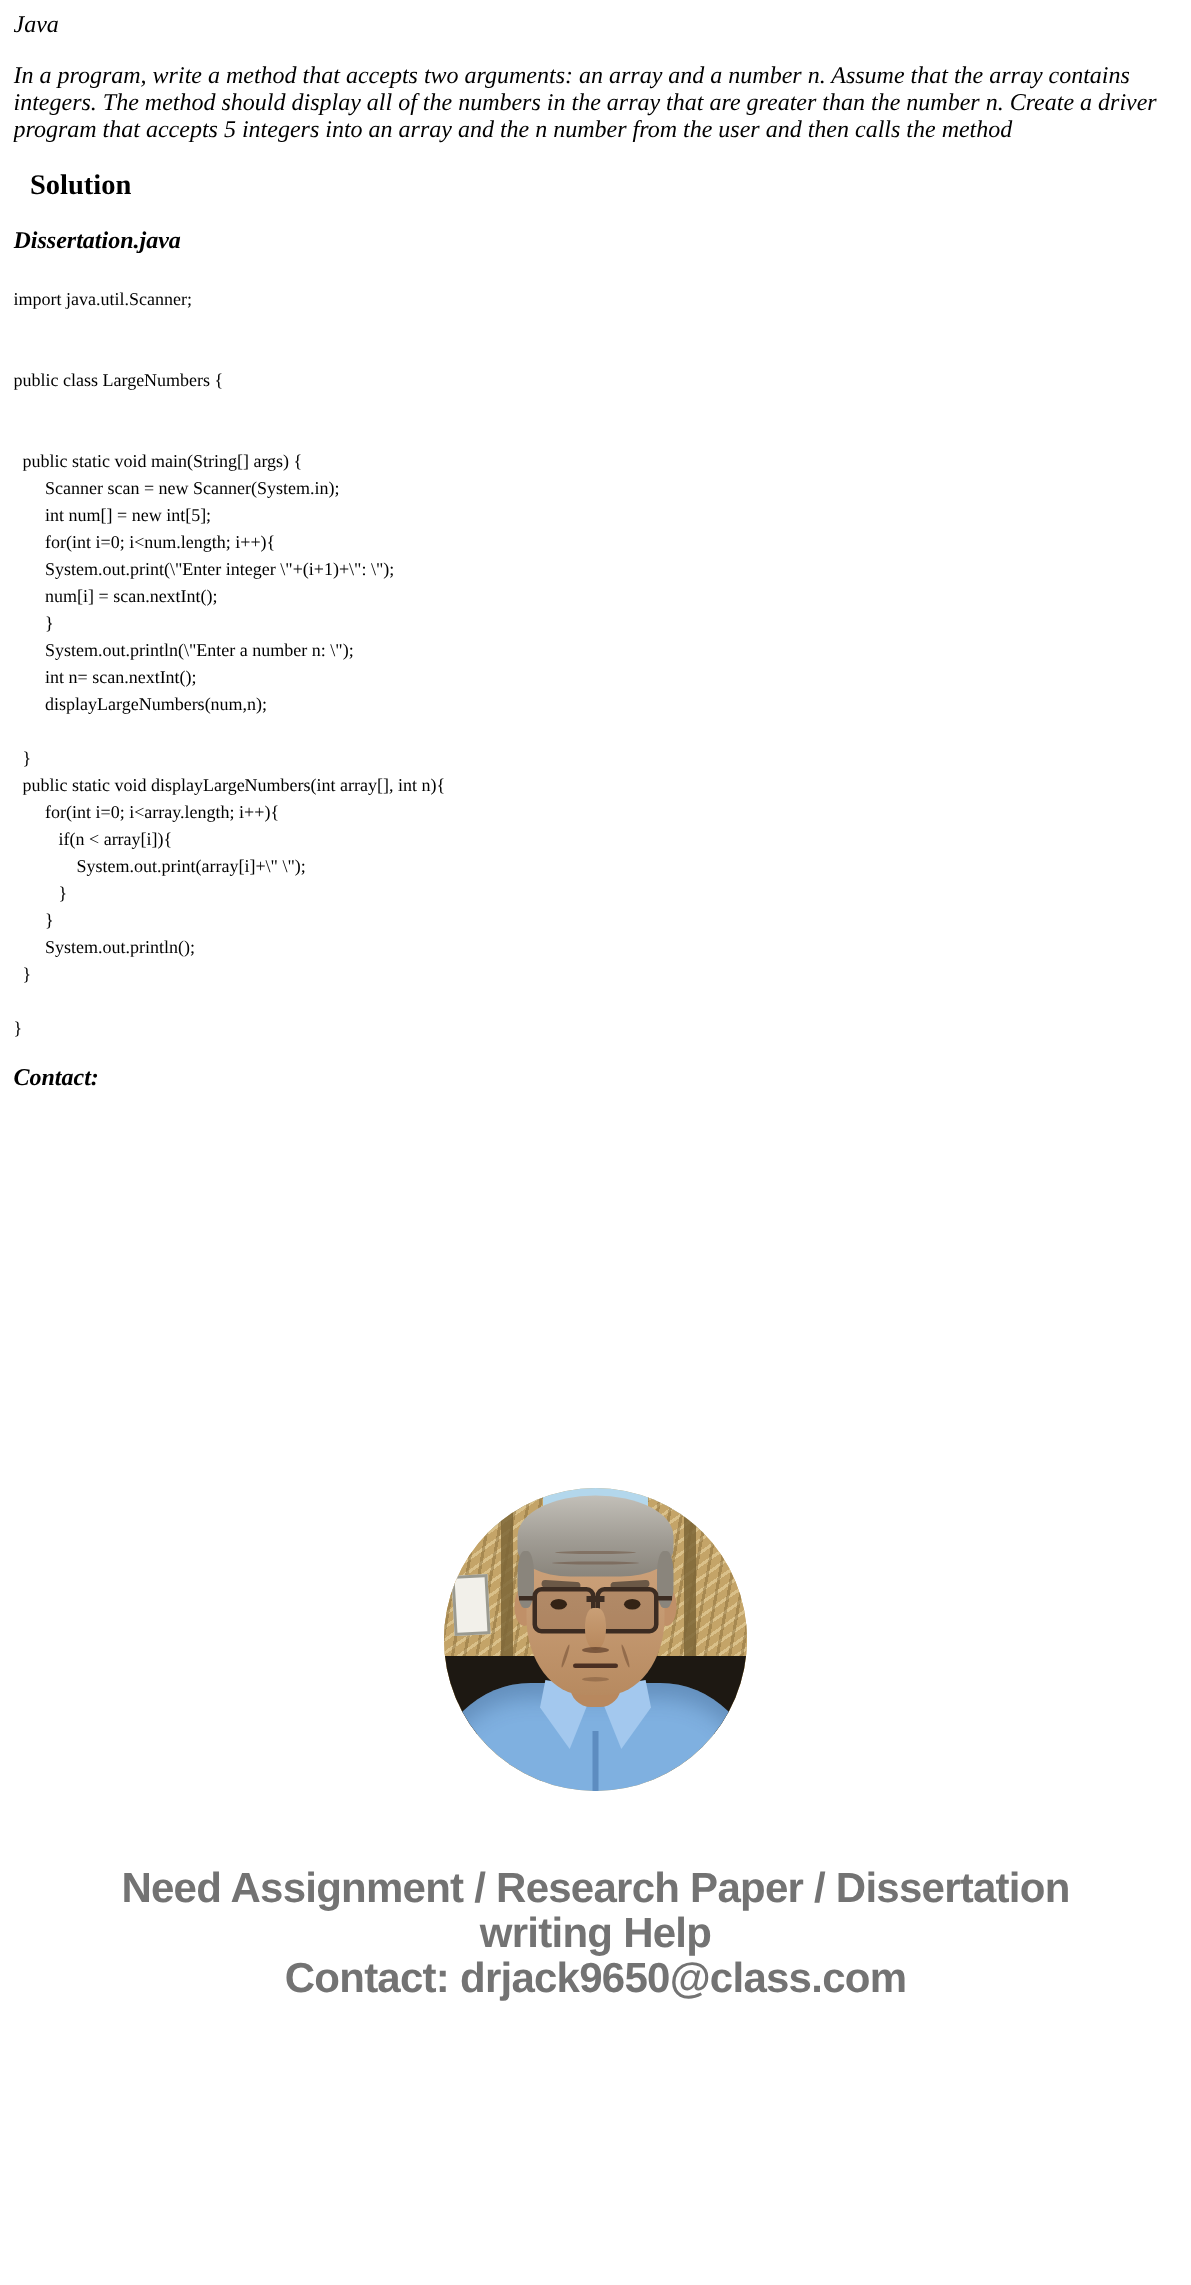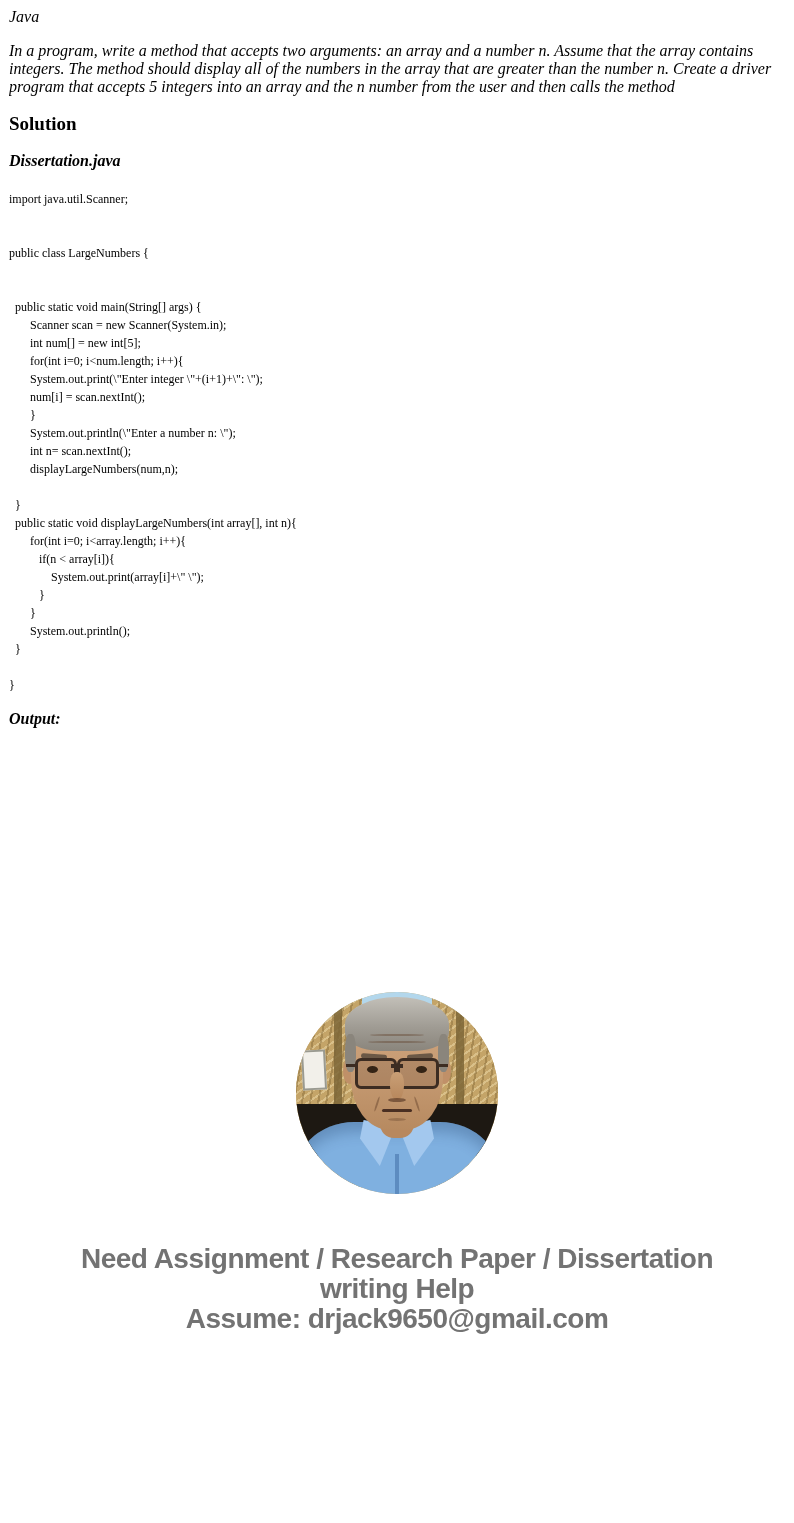--- a/index.html
+++ b/index.html
@@ -11,21 +11,21 @@
     line-height: 18px;
     color: #000000;
   }
   p { margin: 16px 0; font-style: italic; }
   .first-line { margin-top: 0; }
   .intro { max-width: 772px; }
   h3.solution {
     font-family: "Liberation Serif", "DejaVu Serif", serif;
     font-size: 19px;
     line-height: 22px;
-    margin: 17px 0;
+    margin: 17px 11px;
     font-weight: bold;
   }
   .bold { font-weight: bold; }
   .pre {
     white-space: pre-wrap;
     font-family: "Liberation Serif", "DejaVu Serif", serif;
     font-size: 12px;
     line-height: 18px;
   }
   .code-block { margin: 20px 0 16px 0; }
@@ -154,21 +154,21 @@
        for(int i=0; i&lt;array.length; i++){
           if(n &lt; array[i]){
               System.out.print(array[i]+\" \");
           }
        }
        System.out.println();
   }
 
 }</div>
 
-  <p class="bold">Output:</p>
+  <p class="bold">Contact:</p>
 
 
   <div class="avatar">
     <div class="av-sky"></div>
     <div class="av-wall av-wall-l"></div>
     <div class="av-wall av-wall-r"></div>
     <div class="av-pillar av-pillar-l"></div>
     <div class="av-pillar av-pillar-r"></div>
     <div class="av-cert"></div>
     <div class="av-band"></div>
@@ -198,16 +198,16 @@
     <div class="av-nostril"></div>
     <div class="av-smile av-smile-l"></div>
     <div class="av-smile av-smile-r"></div>
     <div class="av-mouth"></div>
     <div class="av-chin"></div>
   </div>
 
   <div class="footer">
     <div class="pre-line">Need Assignment / Research Paper / Dissertation
 writing Help</div>
-    <div>Assume: drjack9650@gmail.com</div>
+    <div>Contact: drjack9650@class.com</div>
   </div>
 
 </div>
 
 </body></html>

